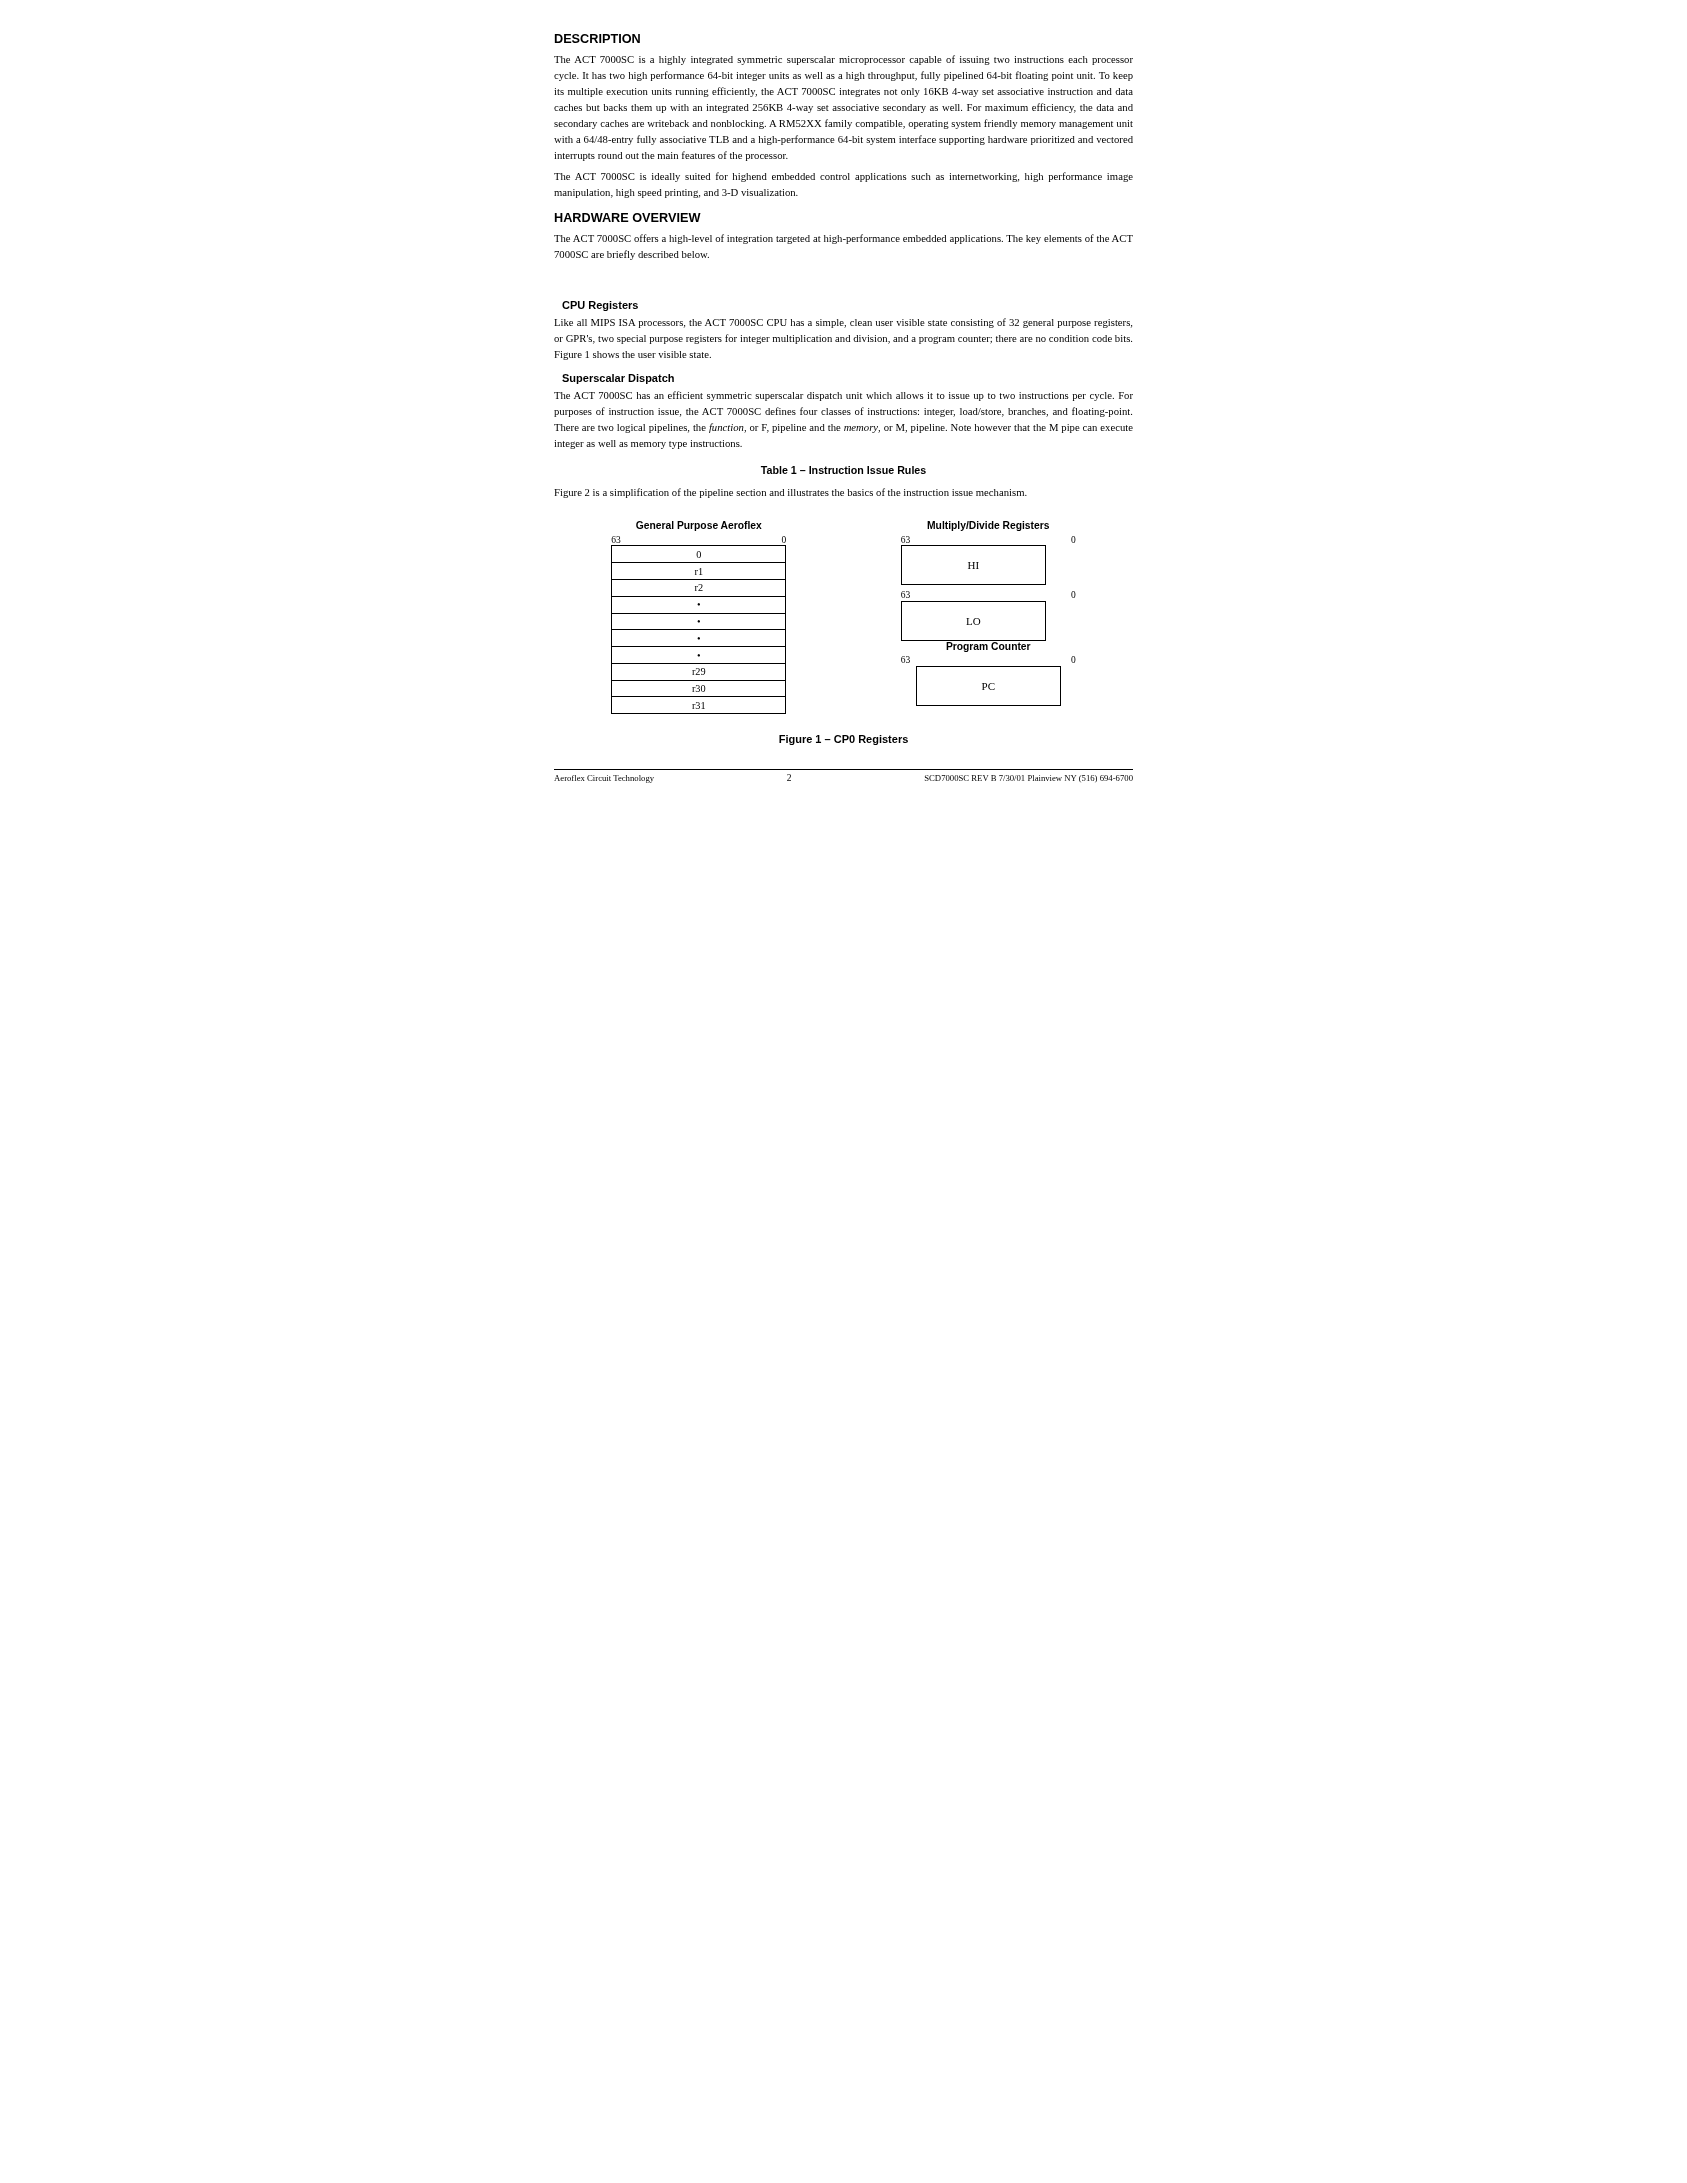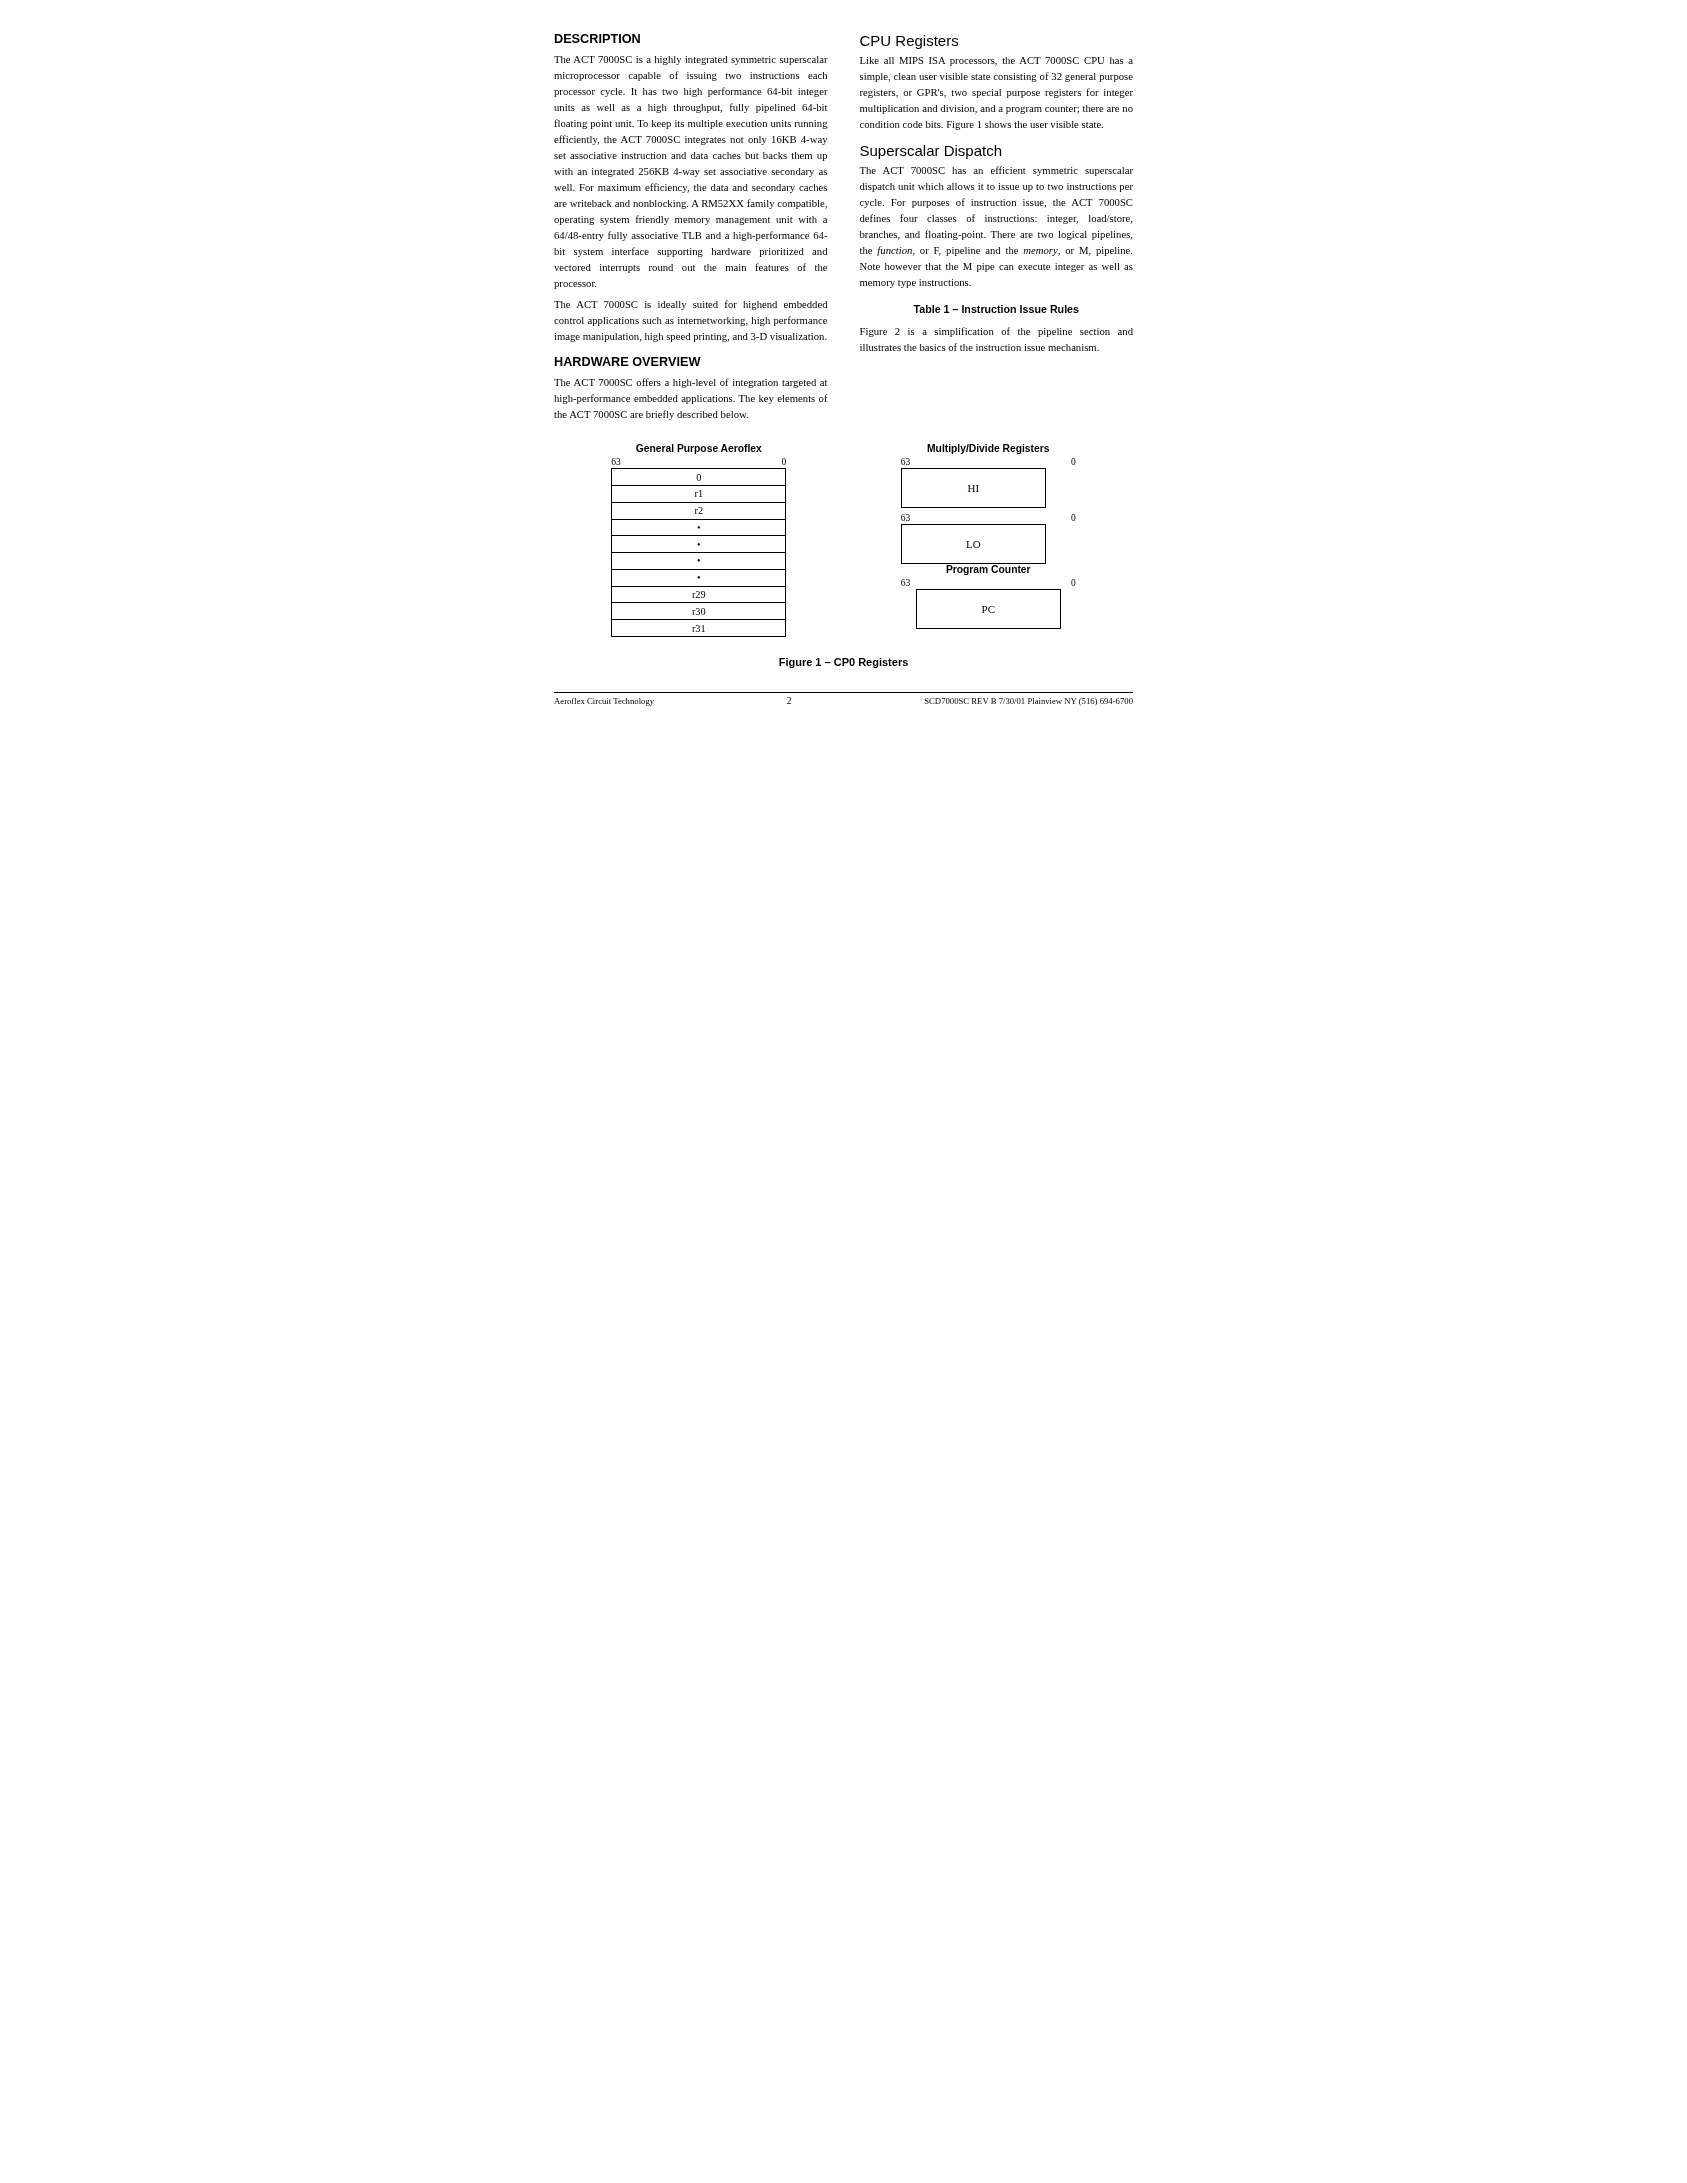--- a/index.html
+++ b/index.html
@@ -16,42 +16,44 @@
     .page {
       width: 100%;
       position: relative;
     }
 
     
     .top-columns {
       display: flex;
       gap: 32px;
       margin-bottom: 16px;
+      flex-direction: column;
     }
     .col-left {
       flex: 1;
     }
     .col-right {
       flex: 1;
     }
 
     h2.section-title {
       font-size: 12.7px;
       font-weight: bold;
       text-transform: uppercase;
       font-family: Arial, sans-serif;
       margin-bottom: 4.8px;
     }
 
     h3.subsection-title {
-      font-size: 15px;
-      font-weight: normal;
+      font-size: 11px;
+      font-weight: bold;
       font-family: Arial, sans-serif;
       margin-top: 9.5px;
       margin-bottom: 3.2px;
+      margin-left: 8px;
     }
 
     p.body-text {
       text-align: justify;
       line-height: 1.5;
       margin-bottom: 4.8px;
       font-size: 10.7px;
     }
 
     .table-title {

